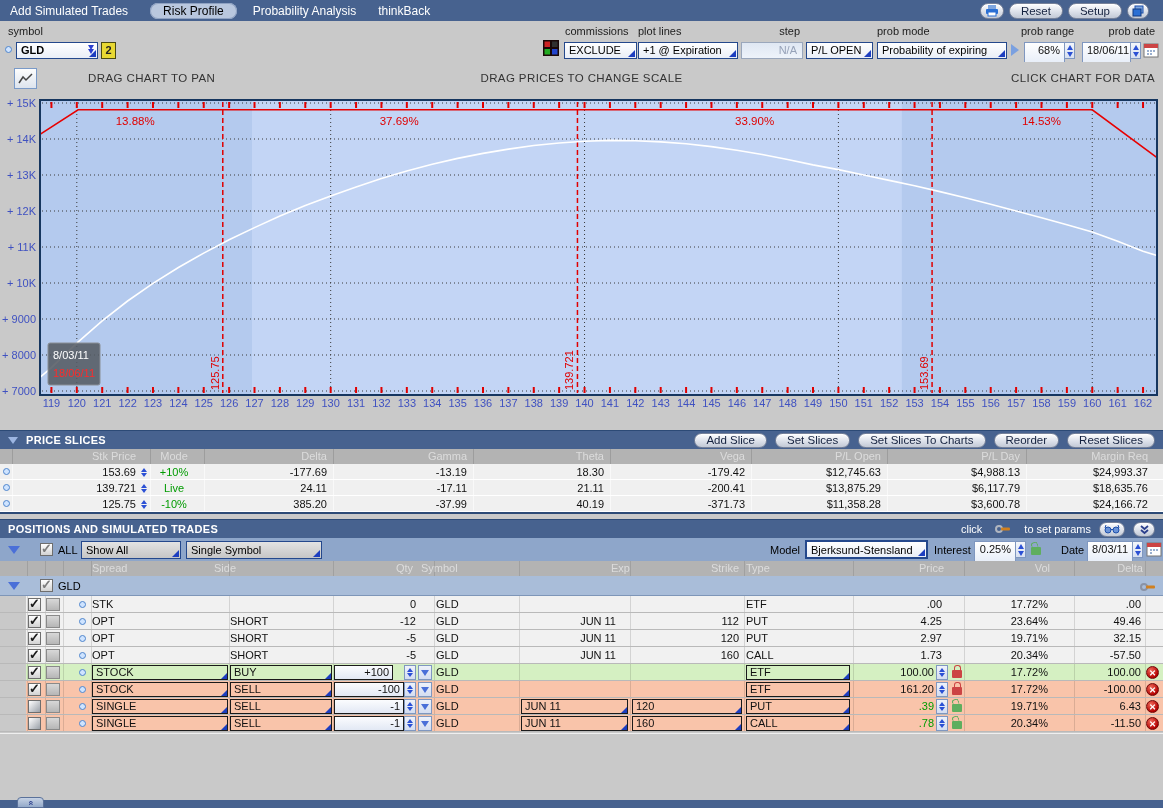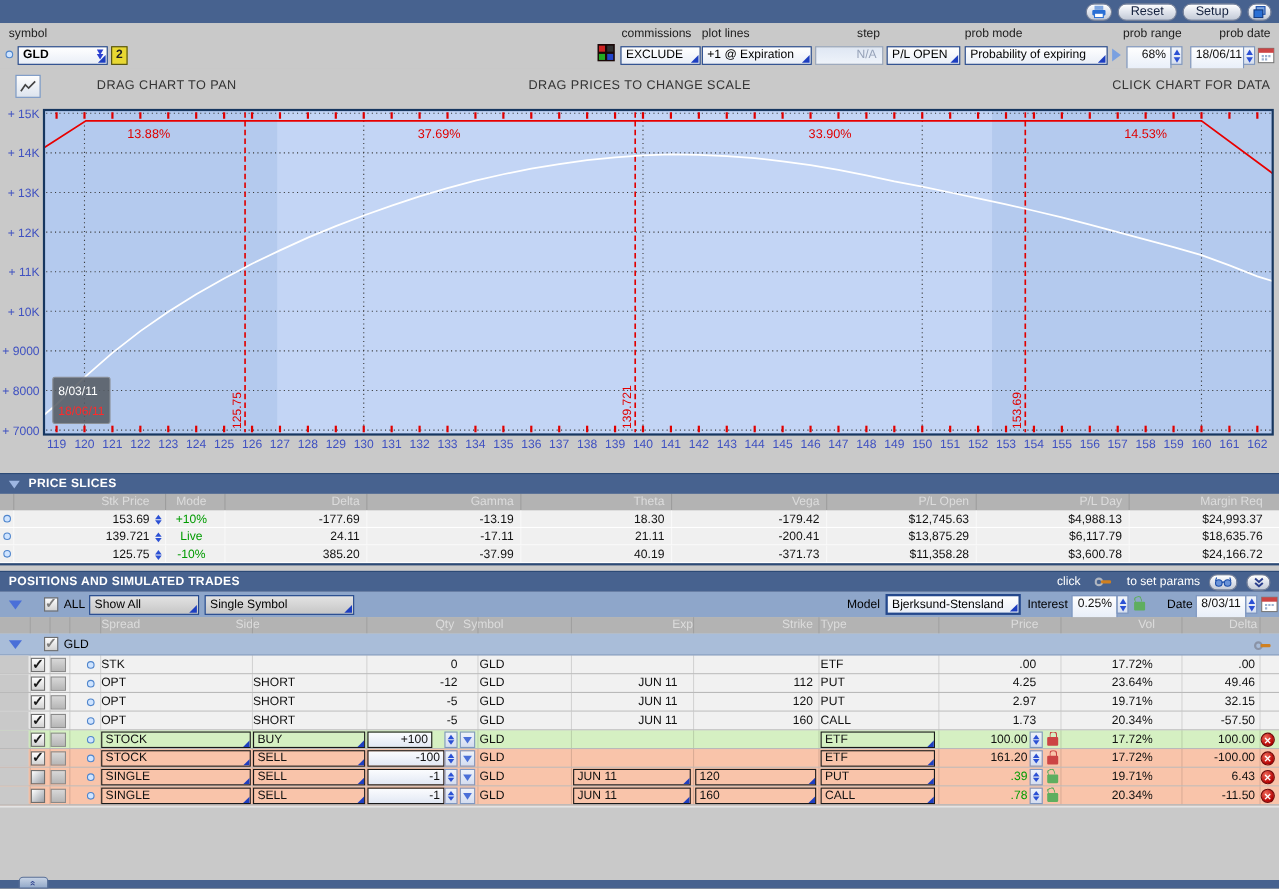--- a/index.html
+++ b/index.html
@@ -7,21 +7,21 @@
        font-family:"Liberation Sans",sans-serif;font-size:11px;color:#111;}
   #app *{box-sizing:border-box;}
   .abs{position:absolute;}
 
   
   .tabbar{position:absolute;left:0;top:0;width:1163px;height:21px;background:#47628f;
           display:flex;align-items:center;padding-left:10px;}
   .tab{color:#fff;font-size:12px;margin-right:22px;white-space:nowrap;cursor:default;}
   .tab.active{background:#b9c7de;color:#000;border-radius:10px;padding:1px 13px;margin-right:16px;
               box-shadow:0 0 0 1px #8fa2c2 inset;}
-  .tabbar-right{margin-left:auto;display:flex;align-items:center;gap:5px;padding-right:7px;}
+  .tabbar-right{margin-left:auto;display:flex;align-items:center;gap:5px;padding-right:14px;}
   .pill{display:inline-flex;align-items:center;justify-content:center;height:16px;padding:0 11px;
         border:1px solid #77829a;border-radius:9px;color:#15223f;font-size:11.5px;white-space:nowrap;
         background:linear-gradient(#ffffff,#e2e6ee 45%,#c2c9d6);box-shadow:inset 0 1px 0 #fff;}
   .iconpill{padding:0 4px;min-width:22px;}
 
   
   .controlrow{position:absolute;left:0;top:21px;width:1163px;height:41px;background:#c9c9c9;}
   .lbl{position:absolute;color:#1c1c1c;font-size:11px;white-space:nowrap;}
   .dd{position:absolute;background:linear-gradient(#ffffff,#e9eef7);border:1px solid #24488c;
       font-size:11px;line-height:15px;height:17px;padding:0 4px;color:#000;overflow:hidden;white-space:nowrap;}
@@ -113,20 +113,26 @@
       border-radius:4px 4px 0 0;background:linear-gradient(#c6d2e4,#93a9c9);display:flex;align-items:center;
       justify-content:center;color:#2b3f8c;font-size:9px;font-weight:bold;}
   .bottombtn span{display:inline-block;transform:rotate(90deg);line-height:6px;}
 </style>
 </head>
 <body>
 
 <div id="app">
 
   <div class="tabbar">
+    <div id="tabs" style="display:flex;align-items:center;">
+        <div class="tab">Add Simulated Trades</div>
+        <div class="tab active">Risk Profile</div>
+        <div class="tab">Probability Analysis</div>
+        <div class="tab">thinkBack</div>
+      </div>
     <div class="tabbar-right">
       <div class="pill iconpill">
         <svg width="14" height="12" viewBox="0 0 14 12">
           <rect x="3" y="0" width="8" height="4" fill="#7ea6e0"></rect>
           <rect x="1" y="4" width="12" height="5" rx="1" fill="#2a6fd4"></rect>
           <rect x="3" y="7" width="8" height="4" fill="#fff" stroke="#2a6fd4" stroke-width="1"></rect>
         </svg>
       </div>
       <div class="pill">Reset</div>
       <div class="pill">Setup</div>
@@ -377,20 +383,27 @@
         <text x="1066.8784090909087" y="345" text-anchor="middle" font-size="11" fill="#3f51c1">159</text>
         <text x="1092.2647727272724" y="345" text-anchor="middle" font-size="11" fill="#3f51c1">160</text>
         <text x="1117.651136363636" y="345" text-anchor="middle" font-size="11" fill="#3f51c1">161</text>
         <text x="1143.0374999999997" y="345" text-anchor="middle" font-size="11" fill="#3f51c1">162</text>
       </svg>
   </div>
 
   <div class="secbar" style="top:430px;">
     <span class="tri-collapse"></span>
     <span class="sec-title">PRICE SLICES</span>
+    <div class="btns" id="slices-buttons">
+        <div class="pill">Add Slice</div>
+        <div class="pill">Set Slices</div>
+        <div class="pill">Set Slices To Charts</div>
+        <div class="pill">Reorder</div>
+        <div class="pill">Reset Slices</div>
+      </div>
   </div>
   <div id="slices-table" class="abs" style="left:0;top:449px;width:1163px;height:68px;">
       <div class="thead" style="top: 0px;">
         <div class="th" style="left: 46px; width: 90px; text-align: right;">Stk Price</div>
         <div class="th" style="left: 148px; width: 52px; text-align: center;">Mode</div>
         <div class="th" style="left: 217px; width: 110px; text-align: right;">Delta</div>
         <div class="th" style="left: 357px; width: 110px; text-align: right;">Gamma</div>
         <div class="th" style="left: 494px; width: 110px; text-align: right;">Theta</div>
         <div class="th" style="left: 635px; width: 110px; text-align: right;">Vega</div>
         <div class="th" style="left: 761px; width: 120px; text-align: right;">P/L Open</div>

